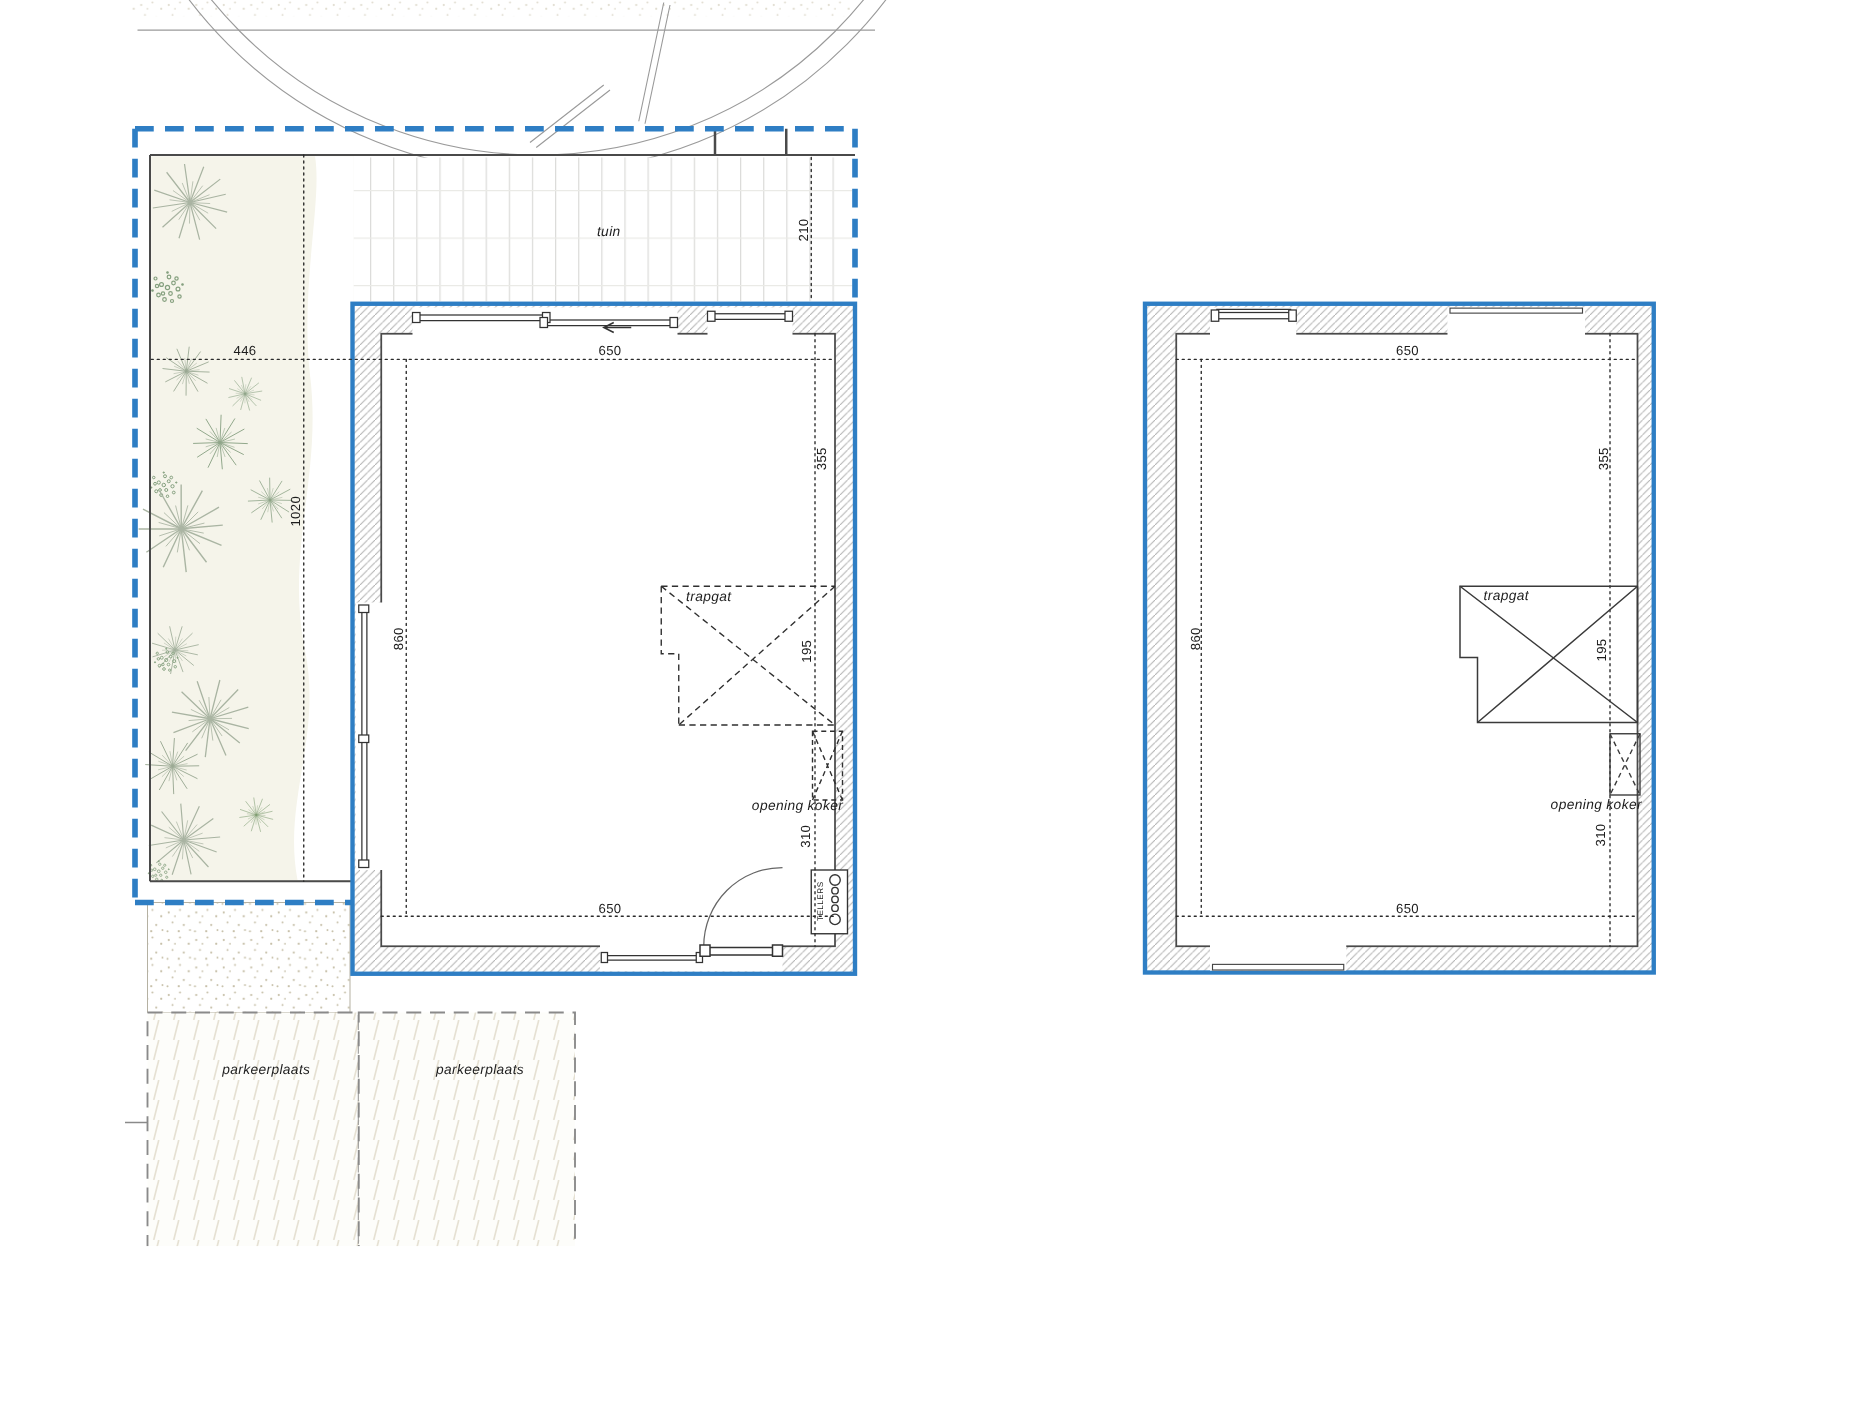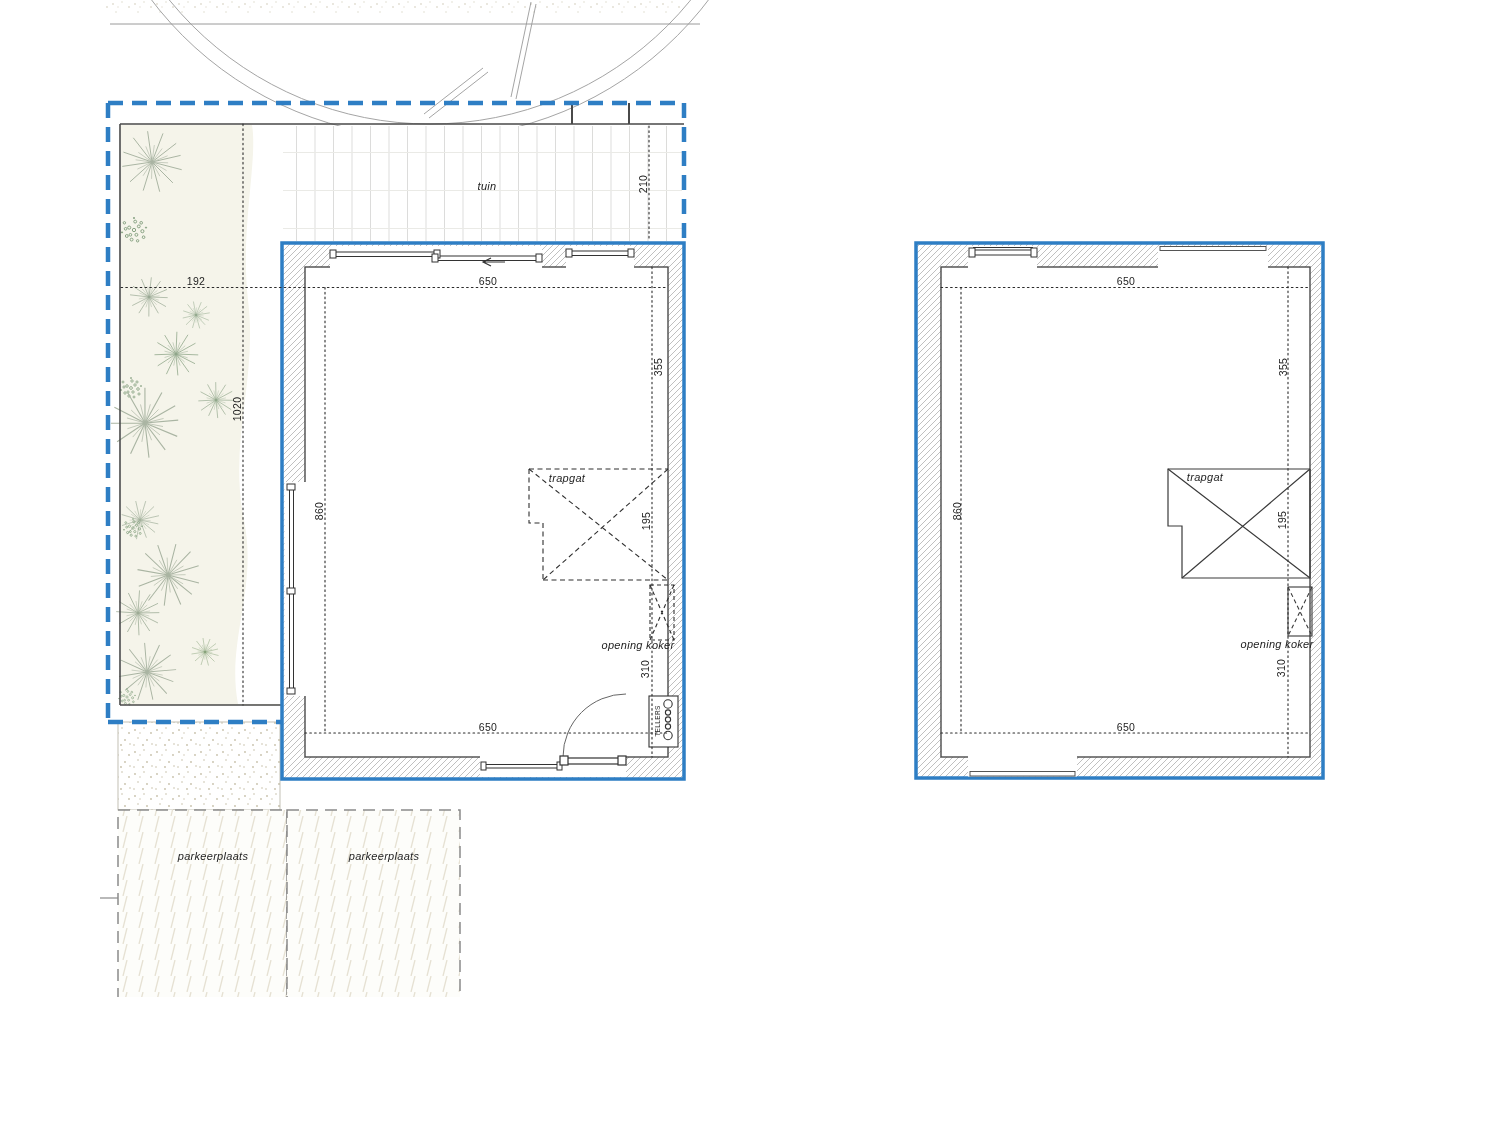--- a/index.html
+++ b/index.html
@@ -231,21 +231,21 @@
     <g stroke="#3a3a3a" stroke-width="1.1" fill="none">
       <rect x="1288" y="587" width="24" height="49"></rect>
       <path d="M1288,587 L1312,636 M1312,587 L1288,636" stroke-dasharray="4 3"></path>
     </g>
   </g>
 </svg>
 
 <div>
 
   <div class="lbl it" style="left:487px;top:186px">tuin</div>
-  <div class="lbl" style="left:196px;top:281px">192</div>
+  <div class="lbl" style="left:196px;top:281px">446</div>
   <div class="lbl" style="left:488px;top:281px">650</div>
   <div class="lbl rot" style="left:643px;top:184px">210</div>
   <div class="lbl rot" style="left:237px;top:409px">1020</div>
   <div class="lbl rot" style="left:319px;top:511px">860</div>
   <div class="lbl rot" style="left:658px;top:367px">355</div>
   <div class="lbl rot" style="left:646px;top:521px">195</div>
   <div class="lbl rot" style="left:645px;top:669px">310</div>
   <div class="lbl" style="left:488px;top:727px">650</div>
   <div class="lbl it" style="left:567px;top:478px">trapgat</div>
   <div class="lbl it" style="left:638px;top:645px">opening koker</div>

